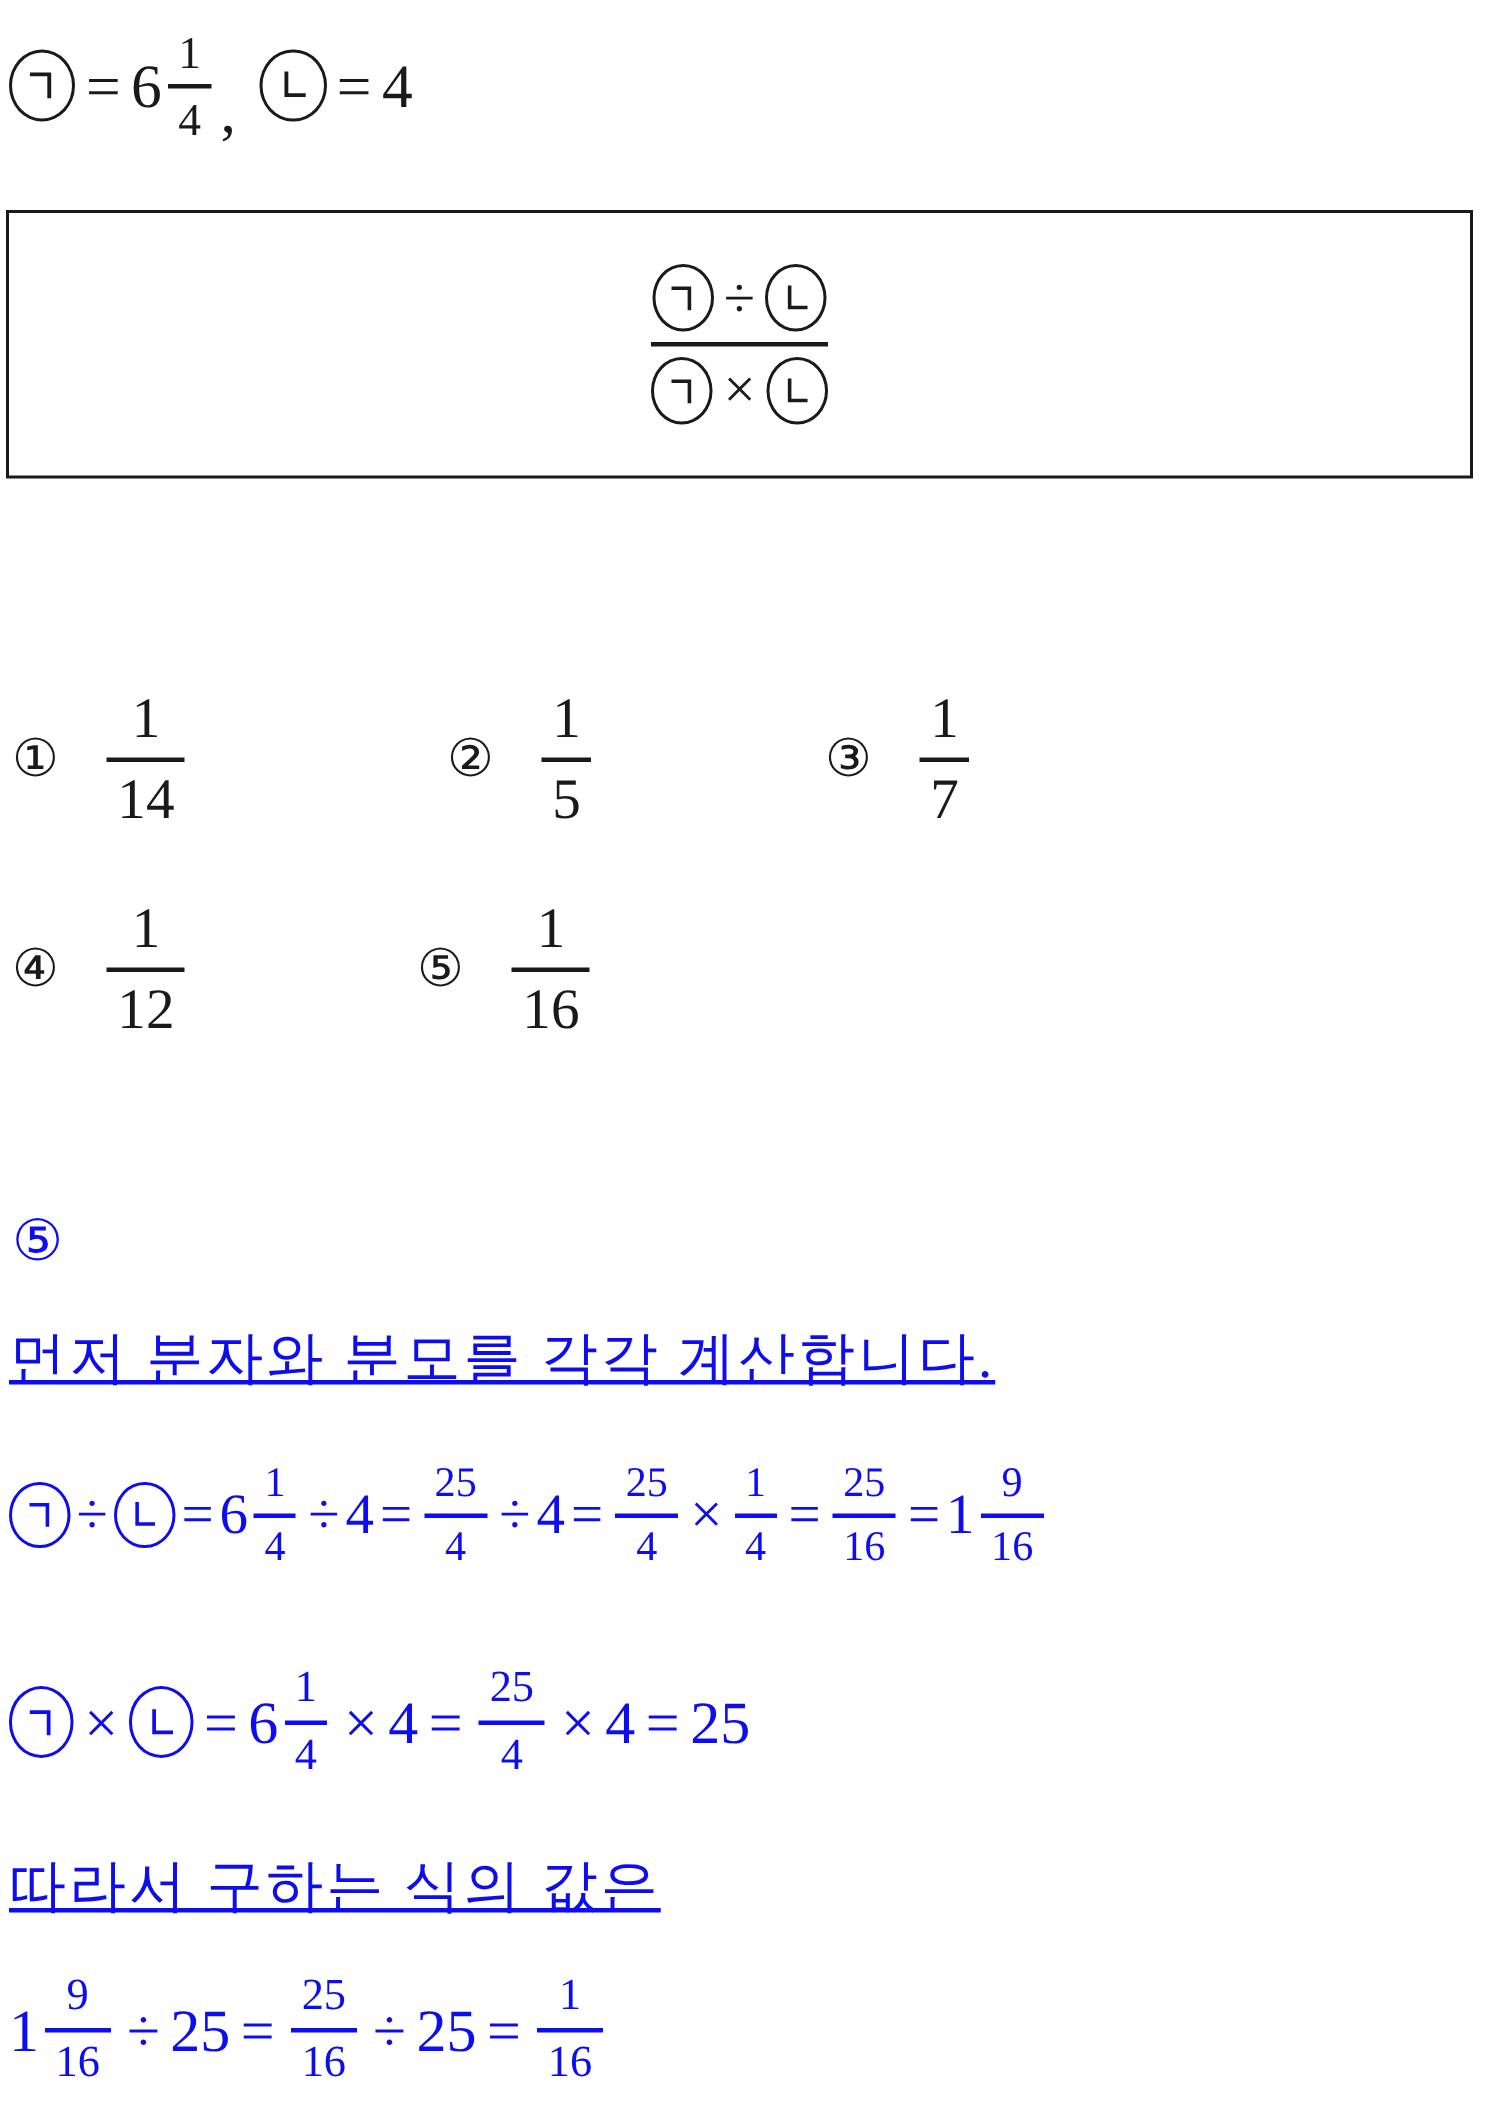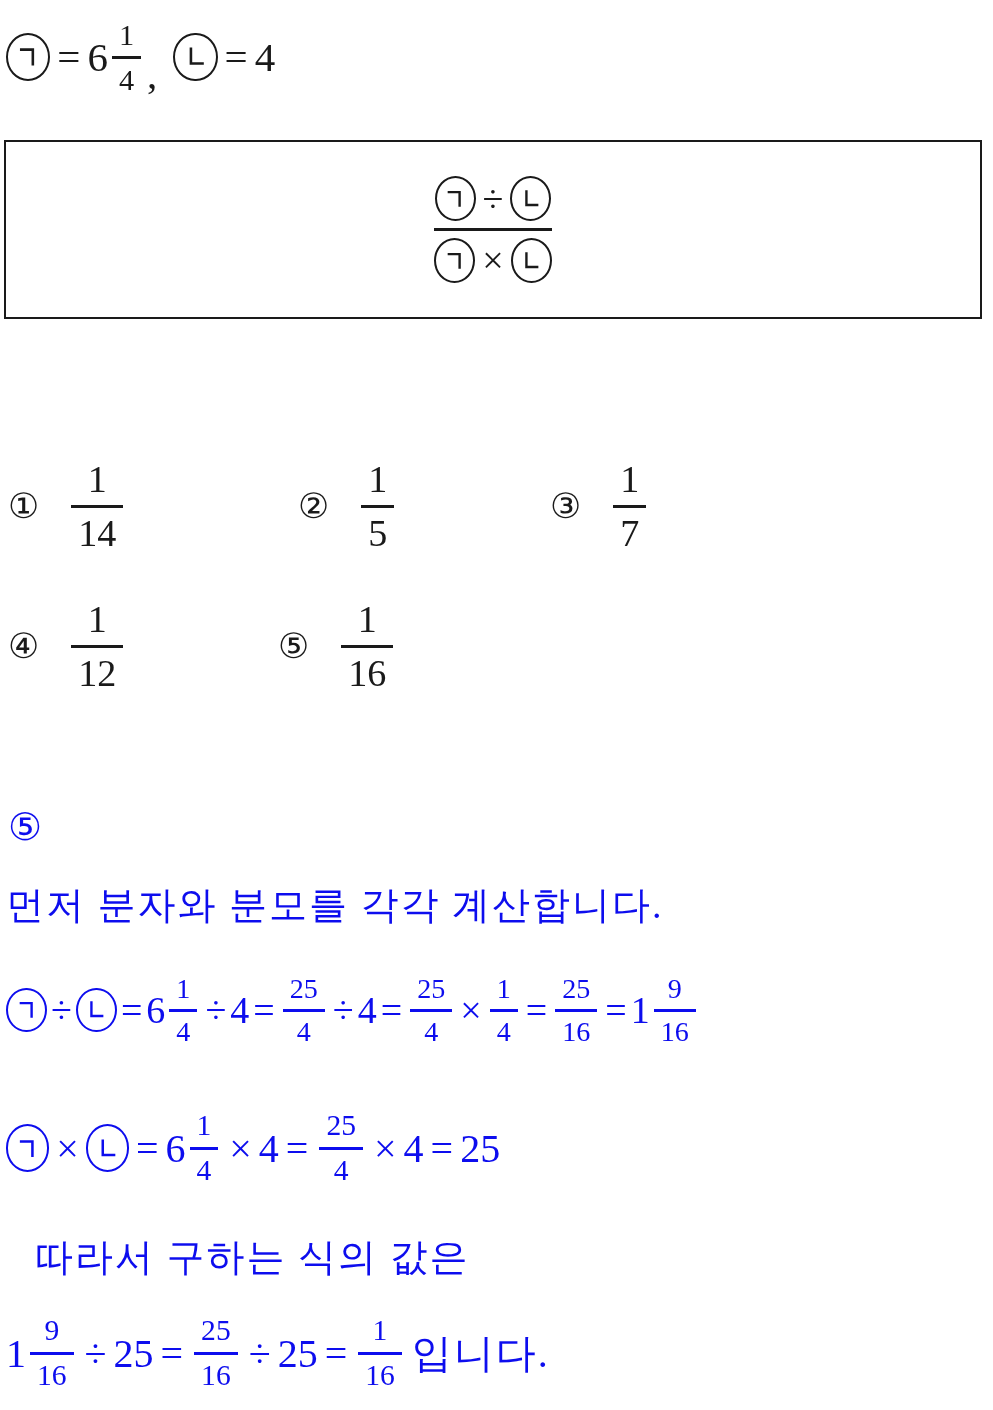--- a/index.html
+++ b/index.html
@@ -49,23 +49,23 @@
 
   
   .choice{position:absolute;display:flex;align-items:center;gap:28px;font-size:41px;height:112px;}
   .cnum{font-family:"DejaVu Sans","Liberation Sans",sans-serif;font-size:0.85em;line-height:1;}
   .choice .frac{font-size:0.93em;}
 
   
   .blue{color:var(--accent,#0d0dee);}
   #answer-mark{left:8px;top:808px;font-size:38px;line-height:1;
     font-family:"DejaVu Sans","Liberation Sans",sans-serif;}
-  .sol-text{position:absolute;font-size:38px;letter-spacing:2px;white-space:pre;}
+  .sol-text{position:absolute;font-size:38px;letter-spacing:2px;white-space:pre;text-decoration:underline;}
   #step1{left:6px;top:880px;}
-  #step2{left:6px;top:1232px;margin-left:29px;}
+  #step2{left:6px;top:1232px;}
   #eq1{left:6px;top:952px;height:116px;font-size:38px;}
   #eq1 .t-op{margin:0 4px;}
   #eq2{left:6px;top:1090px;height:116px;font-size:40px;}
   #eq3{left:6px;top:1298px;height:110px;font-size:40px;}
 </style>
 </head>
 <body>
 
 <div class="page">
 
@@ -276,16 +276,15 @@
         <span class="fd">16</span>
       </span>
       <span class="t-op">÷</span>
       <span class="t-num">25</span>
       <span class="t-op">=</span>
       <span class="frac">
         <span class="fn">1</span>
         <span class="fbar"></span>
         <span class="fd">16</span>
       </span>
-      <span class="t-kor">입니다.</span>
     </div>
 
 </div>
 
 </body></html>

